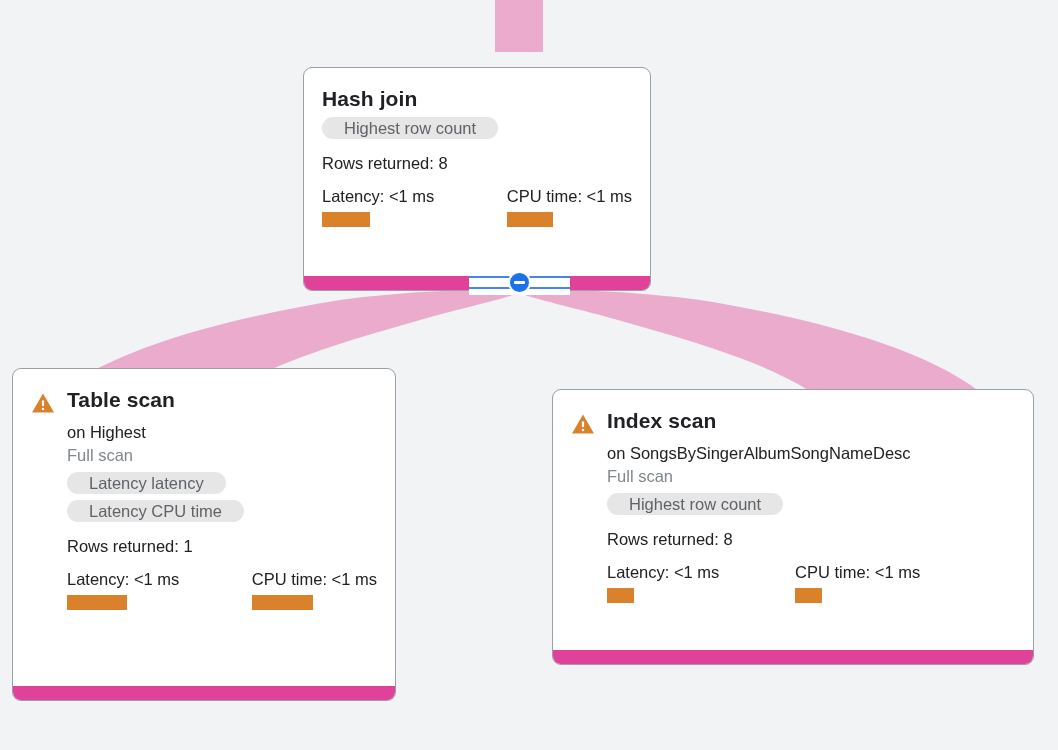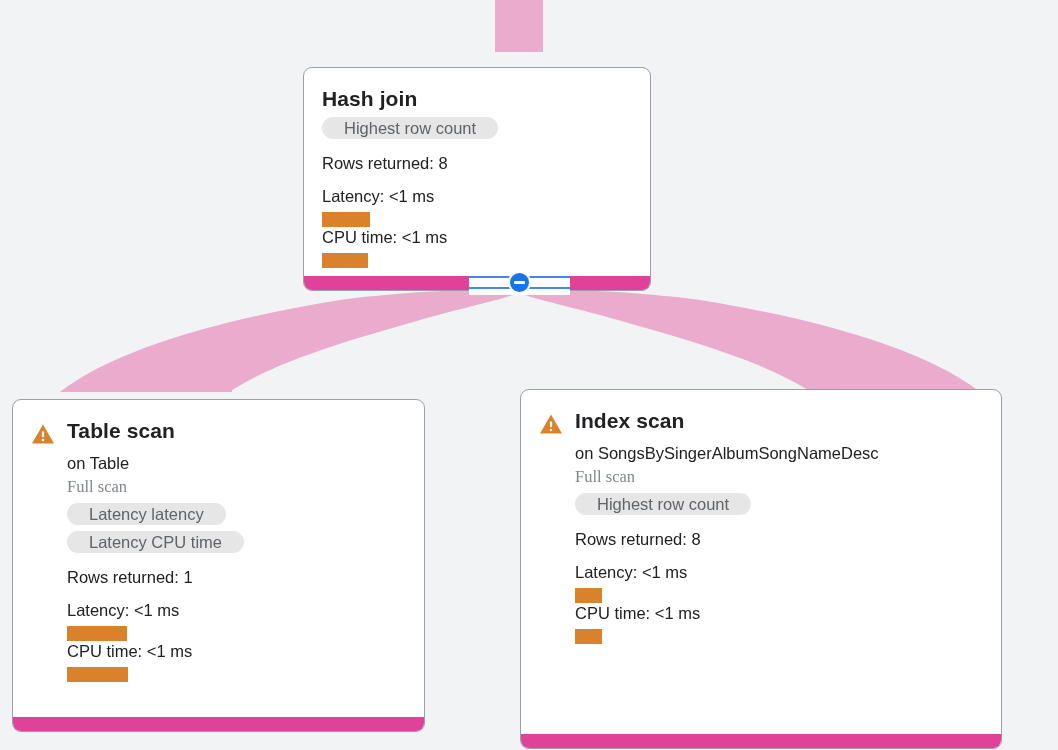--- a/index.html
+++ b/index.html
@@ -83,21 +83,20 @@
     font-size: 16.5px;
     color: #202124;
     line-height: 24px;
     margin-top: 7px;
     white-space: nowrap;
   }
   .node-scantype {
     font-size: 16.5px;
     color: #80868b;
     line-height: 23px;
-    font-family: Liberation Serif, serif;
   }
 
   .chip-row { margin-top: 5px; }
   .chip {
     display: inline-block;
     background: #e6e6e6;
     color: #5f6368;
     font-size: 16.5px;
     line-height: 20px;
     padding: 1px 22px;
@@ -108,21 +107,20 @@
   .rows-returned {
     font-size: 16.5px;
     color: #202124;
     line-height: 22px;
     margin-top: 7px;
   }
 
   .metrics-row {
     display: flex;
     margin-top: 12px;
-    flex-direction: column;
   }
   .metric {
     display: block;
   }
   .metric-label {
     font-size: 16.5px;
     color: #202124;
     line-height: 20px;
     white-space: nowrap;
   }
@@ -136,29 +134,29 @@
   #node-hash-join {
     left: 303px;
     top: 67px;
     width: 348px;
     height: 224px;
   }
   #node-hash-join .node-body { padding-left: 18px; }
 
   #node-table-scan {
     left: 12px;
-    top: 399px;
-    width: 413px;
+    top: 368px;
+    width: 384px;
     height: 333px;
   }
   #node-index-scan {
-    left: 520px;
+    left: 552px;
     top: 389px;
     width: 482px;
-    height: 360px;
+    height: 276px;
   }
 
   
   #node-hash-join .metrics-row .metric:nth-child(1) { width: 192px; }
   #node-table-scan .metrics-row .metric:nth-child(1) { width: 190px; }
   #node-index-scan .metrics-row .metric:nth-child(1) { width: 188px; }
 
   
   #collapse-control {
     position: absolute;
@@ -271,21 +269,21 @@
       <div class="node-head">
         <span class="warn-icon">
           <svg viewBox="0 0 24 22" width="24" height="22" xmlns="http://www.w3.org/2000/svg">
             <path d="M12 1.6 L23 20.4 L1 20.4 Z" fill="#d9822b"></path>
             <rect x="10.9" y="8.2" width="2.2" height="6.1" rx="1.1" fill="#ffffff"></rect>
             <circle cx="12" cy="17.1" r="1.25" fill="#ffffff"></circle>
           </svg>
         </span>
         <div class="node-textcol">
           <div class="node-title">Table scan</div>
-          <div class="node-subtitle">on Table</div>
+          <div class="node-subtitle">on Highest</div>
           <div class="node-scantype">Full scan</div>
           <div class="chip-row">
             <span class="chip">Latency latency</span><br>
             <span class="chip">Latency CPU time</span>
           </div>
           <div class="rows-returned">Rows returned: 1</div>
           <div class="metrics-row">
             <div class="metric">
               <div class="metric-label">Latency: &lt;1 ms</div>
               <div class="metric-bar" style="width:60px"></div>

